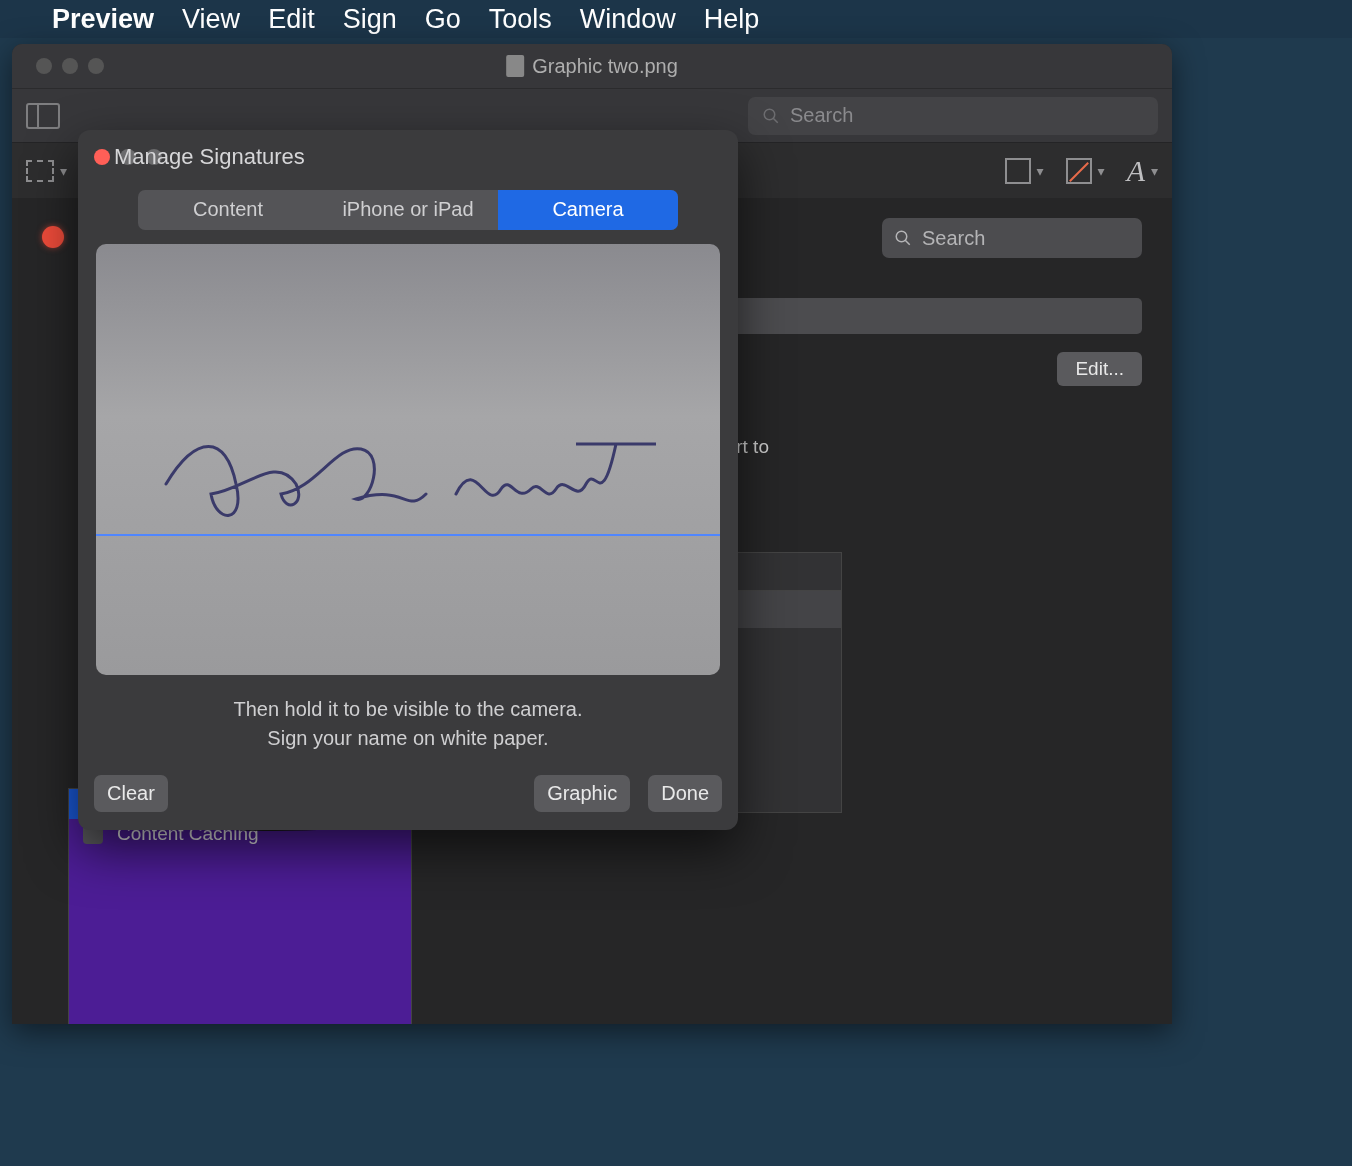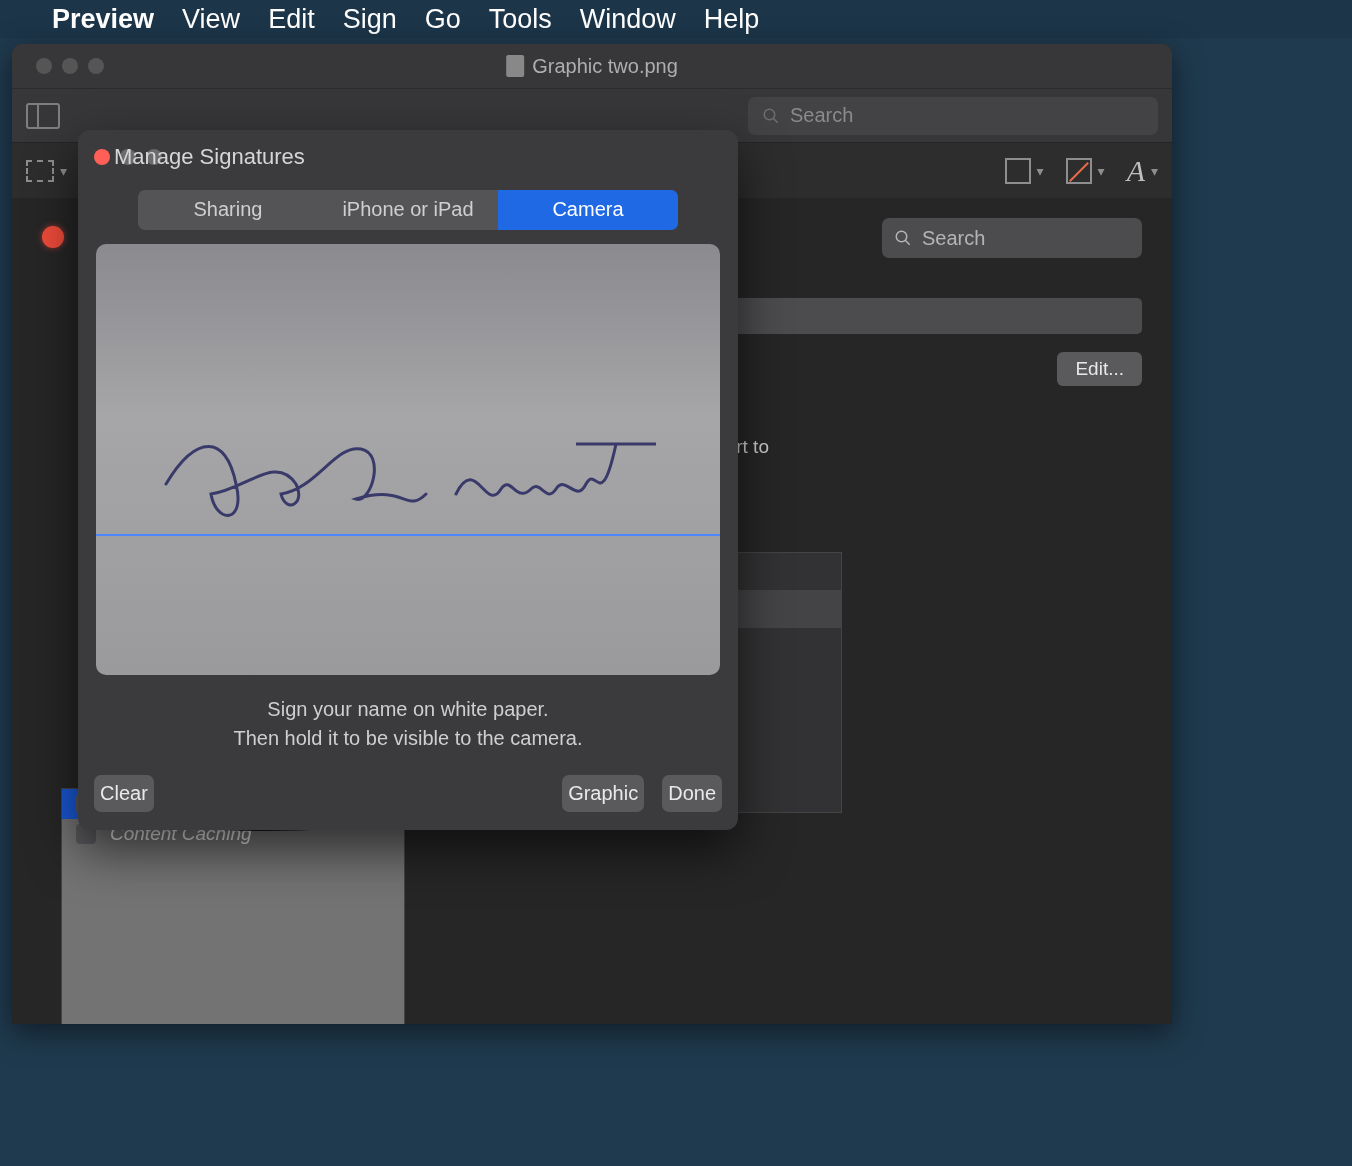--- a/index.html
+++ b/index.html
@@ -51,42 +51,42 @@
   .portsbox { margin-top:28px; }
   .portstable { width:380px; border:1px solid #444; background:#323234; }
   .ptheader { display:flex; padding:8px 14px; border-bottom:1px solid #444; color:#ddd; font-size:18px;}
   .ptheader .c1 { width:56px;}
   .ptrow { display:flex; align-items:center; padding:6px 14px; color:#e8e8e8; font-size:19px;}
   .ptrow.hl { background:#444447;}
   .ptrow .c1 { width:56px;}
   .chk { width:20px; height:20px; background:#5a5a5d; border-radius:4px; display:inline-block;}
 
   
-  .sharinglist { position:absolute; left:49px; top:590px; width:344px; height:370px; background:#737373; border:1px solid #444;font-style:italic; }
+  .sharinglist { position:absolute; left:56px; top:590px; width:344px; height:370px; background:#4c1d95; border:1px solid #444; }
   .srow { display:flex; align-items:center; padding:4px 14px; gap:14px; color:#e6e6e6; font-size:19px;}
   .srow.sel { background:#1a58d6; position:relative;}
   .ellipse { position:absolute; left:40px; top:-8px; width:330px; height:50px; border:3px solid #1a1a1a; border-radius:50%; pointer-events:none;}
 
   
   .sheet { position:absolute; left:66px; top:86px; width:660px; height:700px; background:#3b3b3d; border-radius:12px; box-shadow: 0 20px 50px rgba(0,0,0,.6); display:flex; flex-direction:column; padding:14px 16px 18px; }
   .sheettop { display:flex; align-items:center; }
   .straffic { display:flex; gap:10px; }
   .sl { width:16px;height:16px;border-radius:50%; }
   .sl.red { background:#ff5f57;}
   .sl.grey { background:#6b6b6d;}
   .sheettitle { flex:1; text-align:left; color:#d6d6d8; font-size:22px; margin-left:-48px;}
   .segmented { margin:20px auto 14px; width:540px; height:40px; background:#545457; border-radius:7px; display:flex; overflow:hidden;}
   .seg { flex:1; display:flex; align-items:center; justify-content:center; color:#cfcfd1; font-size:20px;}
   .seg.active { background:#1f69e4; color:#fff;}
   .campreview { width:624px; height:436px; background: linear-gradient(180deg,#8a8a8f 0%, #a6a6a8 40%, #9a9a9c 100%); border-radius:10px; margin:0 auto; position:relative; overflow:hidden;}
   .baseline { position:absolute; left:0; right:0; top:290px; height:2px; background:#4f86ff; }
   .sigsvg { position:absolute; left:60px; top:150px; }
   .instr { text-align:center; color:#cfcfd1; font-size:20px; margin-top:20px; line-height:1.45;}
   .sheetbuttons { display:flex; align-items:center; margin-top:22px;}
-  .btn { background:#5a5a5d; color:#e9e9e9; padding:7px 6px; border-radius:7px; font-size:20px;}
+  .btn { background:#5a5a5d; color:#e9e9e9; padding:7px 13px; border-radius:7px; font-size:20px;}
   .sheetbuttons .spacer { flex:1;}
   .sheetbuttons .btn + .btn { margin-left:18px;}
 
   .toolbar2 .rightgroup { margin-left:auto; display:flex; gap:22px; align-items:center;}
 </style>
 </head>
 <body>
 
 <div class="menubar">
   <span class="apple"></span>
@@ -214,35 +214,35 @@
     <div class="sheettop">
       <div class="straffic">
         <div class="sl red"></div>
         <div class="sl grey"></div>
         <div class="sl grey"></div>
       </div>
       <div class="sheettitle">Manage Signatures</div>
     </div>
 
     <div class="segmented">
-      <div class="seg">Sharing</div>
+      <div class="seg">Content</div>
       <div class="seg">iPhone or iPad</div>
       <div class="seg active">Camera</div>
     </div>
 
     <div class="campreview">
       <svg class="sigsvg" width="500" height="140">
         <path d="M10 90 C 40 40, 70 40, 80 90 C 90 130, 60 130, 55 100 C 90 95, 120 60, 140 90 C 150 110, 130 120, 125 100 C 160 95, 180 50, 205 55 C 230 60, 215 110, 200 105 C 250 90, 250 120, 270 100 M300 100 C 320 60, 330 120, 345 95 C 355 80, 360 110, 375 95 C 385 85, 390 110, 400 95 C 410 80, 420 110, 430 90 C 440 70, 445 120, 460 50 L 420 50 L 500 50" stroke="#3a3a6a" stroke-width="3" fill="none" stroke-linecap="round"></path>
       </svg>
       <div class="baseline"></div>
     </div>
 
     <div class="instr">
+      <div>Then hold it to be visible to the camera.</div>
       <div>Sign your name on white paper.</div>
-      <div>Then hold it to be visible to the camera.</div>
     </div>
 
     <div class="sheetbuttons">
       <div class="btn">Clear</div>
       <div class="spacer"></div>
       <div class="btn">Graphic</div>
       <div class="btn">Done</div>
     </div>
   </div>
 </div>

